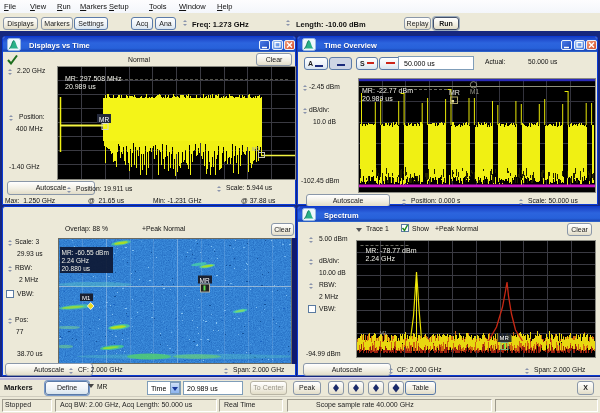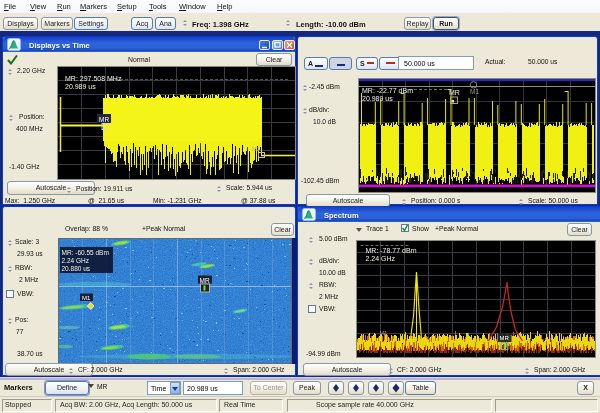--- a/index.html
+++ b/index.html
@@ -30,34 +30,34 @@
 .sect{position:absolute;top:2px;height:13px;border:1px solid;border-color:#9d9a8d #fff #fff #9d9a8d;font-size:7px;color:#222}
 .grv{left:0;top:377px;width:600px;height:3px;background:#b9b3d4;border-top:1px solid #d9d5ea}
 .mbar{left:0;top:380px;width:600px;height:16px;background:#ece9d8}
 </style></head><body>
 
 <div class="ab menubar">
 <span style="left:4px"><u>F</u>ile</span>
 <span style="left:30px"><u>V</u>iew</span>
 <span style="left:57px"><u>R</u>un</span>
 <span style="left:80px"><u>M</u>arkers</span>
-<span style="left:117px"><u>S</u>etup</span>
+<span style="left:109px"><u>S</u>etup</span>
 <span style="left:149px"><u>T</u>ools</span>
 <span style="left:179px"><u>W</u>indow</span>
 <span style="left:217px"><u>H</u>elp</span>
 </div>
 
 <div class="ab" style="left:0;top:13px;width:600px;height:18px;background:#ece9d8">
 <div class="btn" style="left:3px;top:4px;width:35px;height:13px">Displays</div>
 <div class="btn" style="left:41px;top:4px;width:32px;height:13px">Markers</div>
 <div class="btn2" style="left:74px;top:4px;width:34px;height:13px">Settings</div>
 <div class="btn2" style="left:131px;top:4px;width:22px;height:13px">Acq</div>
 <div class="btn2" style="left:155px;top:4px;width:21px;height:13px">Ana</div>
 <span class="sp" style="left:183px;top:6px"></span>
-<span class="lab" style="left:192px;top:7px;font-weight:bold;font-size:7.5px">Freq: 1.398 GHz</span>
+<span class="lab" style="left:192px;top:7px;font-weight:bold;font-size:7.5px">Freq: 1.273 GHz</span>
 <span class="sp" style="left:286px;top:6px"></span>
 <span class="lab" style="left:296px;top:7px;font-weight:bold;font-size:7.5px">Length: -10.00 dBm</span>
 <div class="btn" style="left:404px;top:4px;width:27px;height:13px">Replay</div>
 <div class="btn" style="left:433px;top:4px;width:26px;height:13px;font-weight:bold;border:1px solid #44506a;box-shadow:0 0 0 1px #9ab">Run</div>
 </div>
 
 <div class="ab mdi"></div>
 
 <div class="pan" style="left:2px;top:36px;width:294px;height:169px">
 <div class="tit">
@@ -122,20 +122,43 @@
 <span class="lab" style="left:73px;top:148px">Position: 19.911 us</span>
 <span class="sp" style="left:214px;top:148px"></span>
 <span class="lab" style="left:223px;top:147px">Scale: 5.944 us</span>
 <span class="lab" style="left:2px;top:160px">Max:&nbsp;&nbsp;1.250 GHz</span>
 <span class="lab" style="left:85px;top:160px">@&nbsp;&nbsp;21.65 us</span>
 <span class="lab" style="left:150px;top:160px">Min: -1.231 GHz</span>
 <span class="lab" style="left:238px;top:160px">@ 37.88 us</span>
 </div>
 
 <div class="pan" style="left:297px;top:36px;width:301px;height:169px">
+<div class="tit">
+      <svg style="position:absolute;left:4px;top:1px" width="14" height="13">
+        <rect x="0.5" y="0.5" width="13" height="12" rx="2" fill="#eef6fc" stroke="#9ab8e0"></rect>
+        <path d="M2 10.5C4.5 10.5 5 2.5 7 2.5C9 2.5 9.5 10.5 12 10.5Z" fill="#28b088"></path>
+        <path d="M2 10.5C4.5 10.5 5 2.5 7 2.5" stroke="#108060" fill="none"></path>
+      </svg>
+      <span class="tx">Time Overview</span>
+<div class="wb wmin" style="right:25px">
+        <svg width="9" height="8">
+          <path d="M2 6.5H7" stroke="#fff" stroke-width="1.5"></path>
+        </svg>
+      </div>
+<div class="wb wmax" style="right:12px">
+        <svg width="9" height="8">
+          <rect x="2" y="1.5" width="5" height="4.5" fill="none" stroke="#fff" stroke-width="1.2"></rect>
+        </svg>
+      </div>
+<div class="wb wcls" style="right:0px">
+        <svg width="9" height="8">
+          <path d="M2 1.5L7 6.5M7 1.5L2 6.5" stroke="#fff" stroke-width="1.4"></path>
+        </svg>
+      </div>
+</div>
 <div class="btn2" style="left:6px;top:20px;width:24px;height:13px;font-weight:bold;text-align:left">
       <span style="position:absolute;left:3px;top:0px">A</span>
       <svg width="22" height="11" style="position:absolute;left:0;top:0">
         <path d="M10 8H18" stroke="#1a2a7a" stroke-width="2"></path>
       </svg>
     </div>
 <div class="btn2" style="left:31px;top:20px;width:23px;height:13px;background:#cdd5e4">
       <svg width="21" height="11" style="position:absolute;left:0;top:0">
         <path d="M7 7H15" stroke="#1a2a7a" stroke-width="2"></path>
       </svg>

